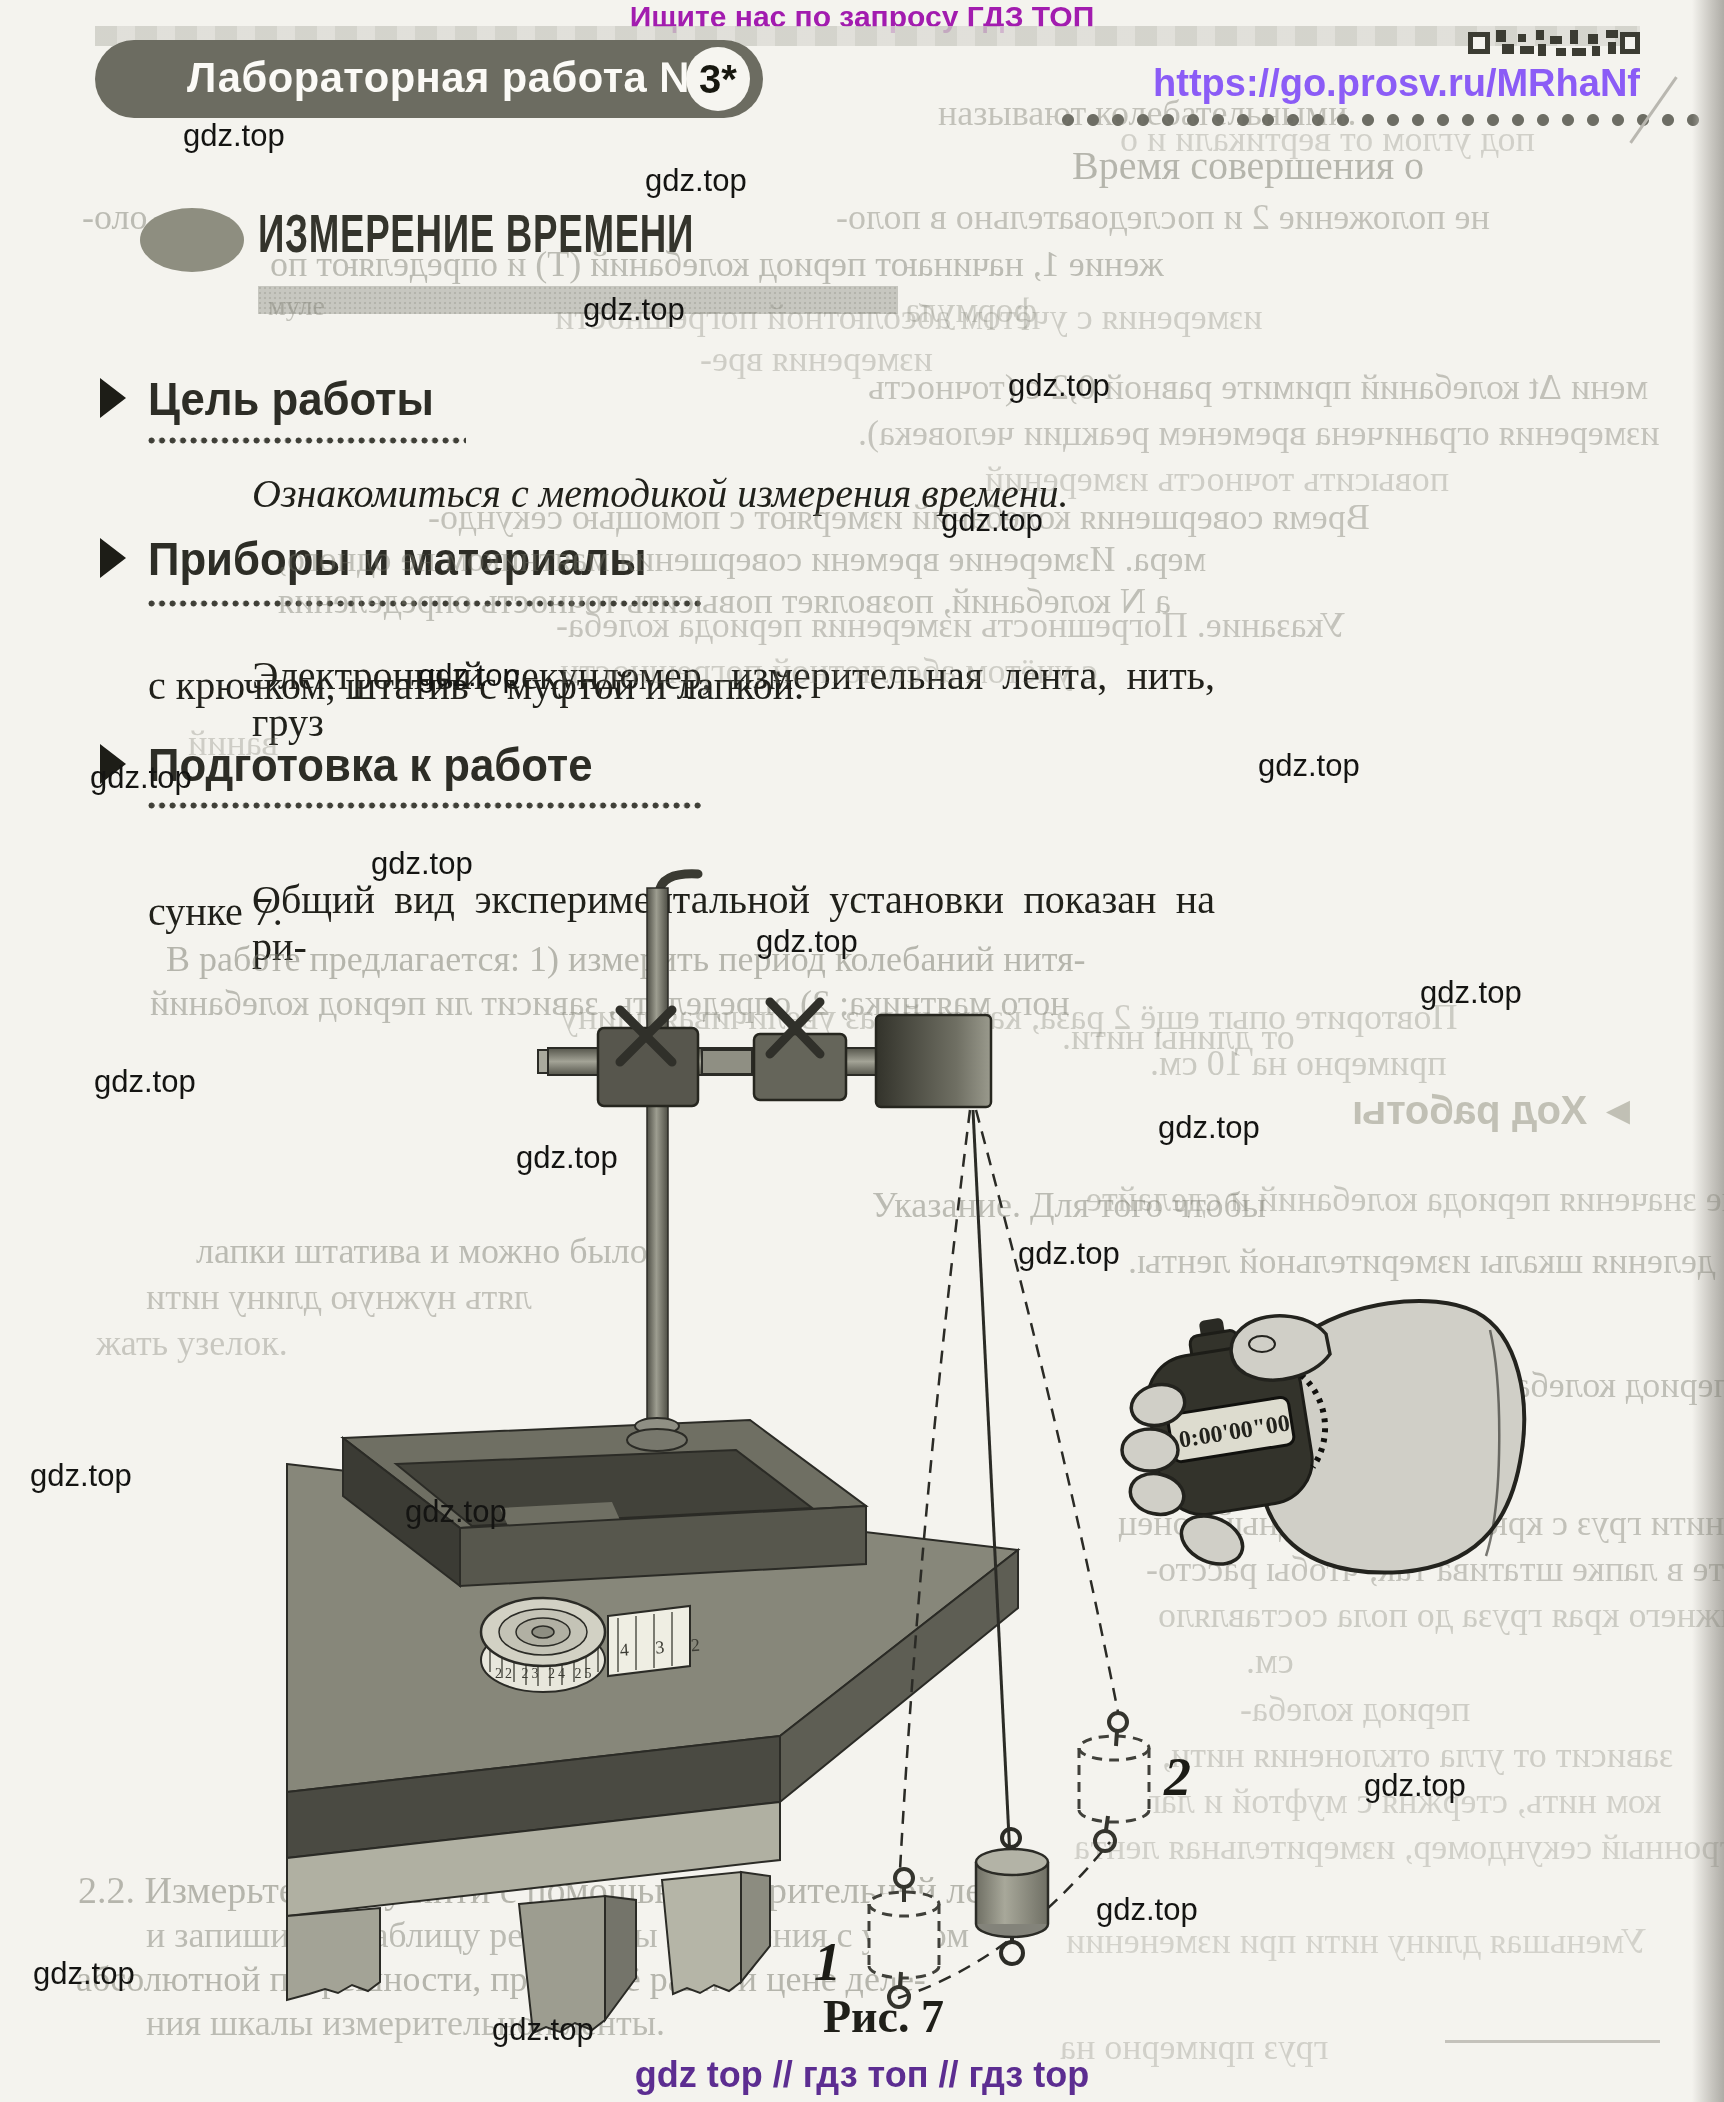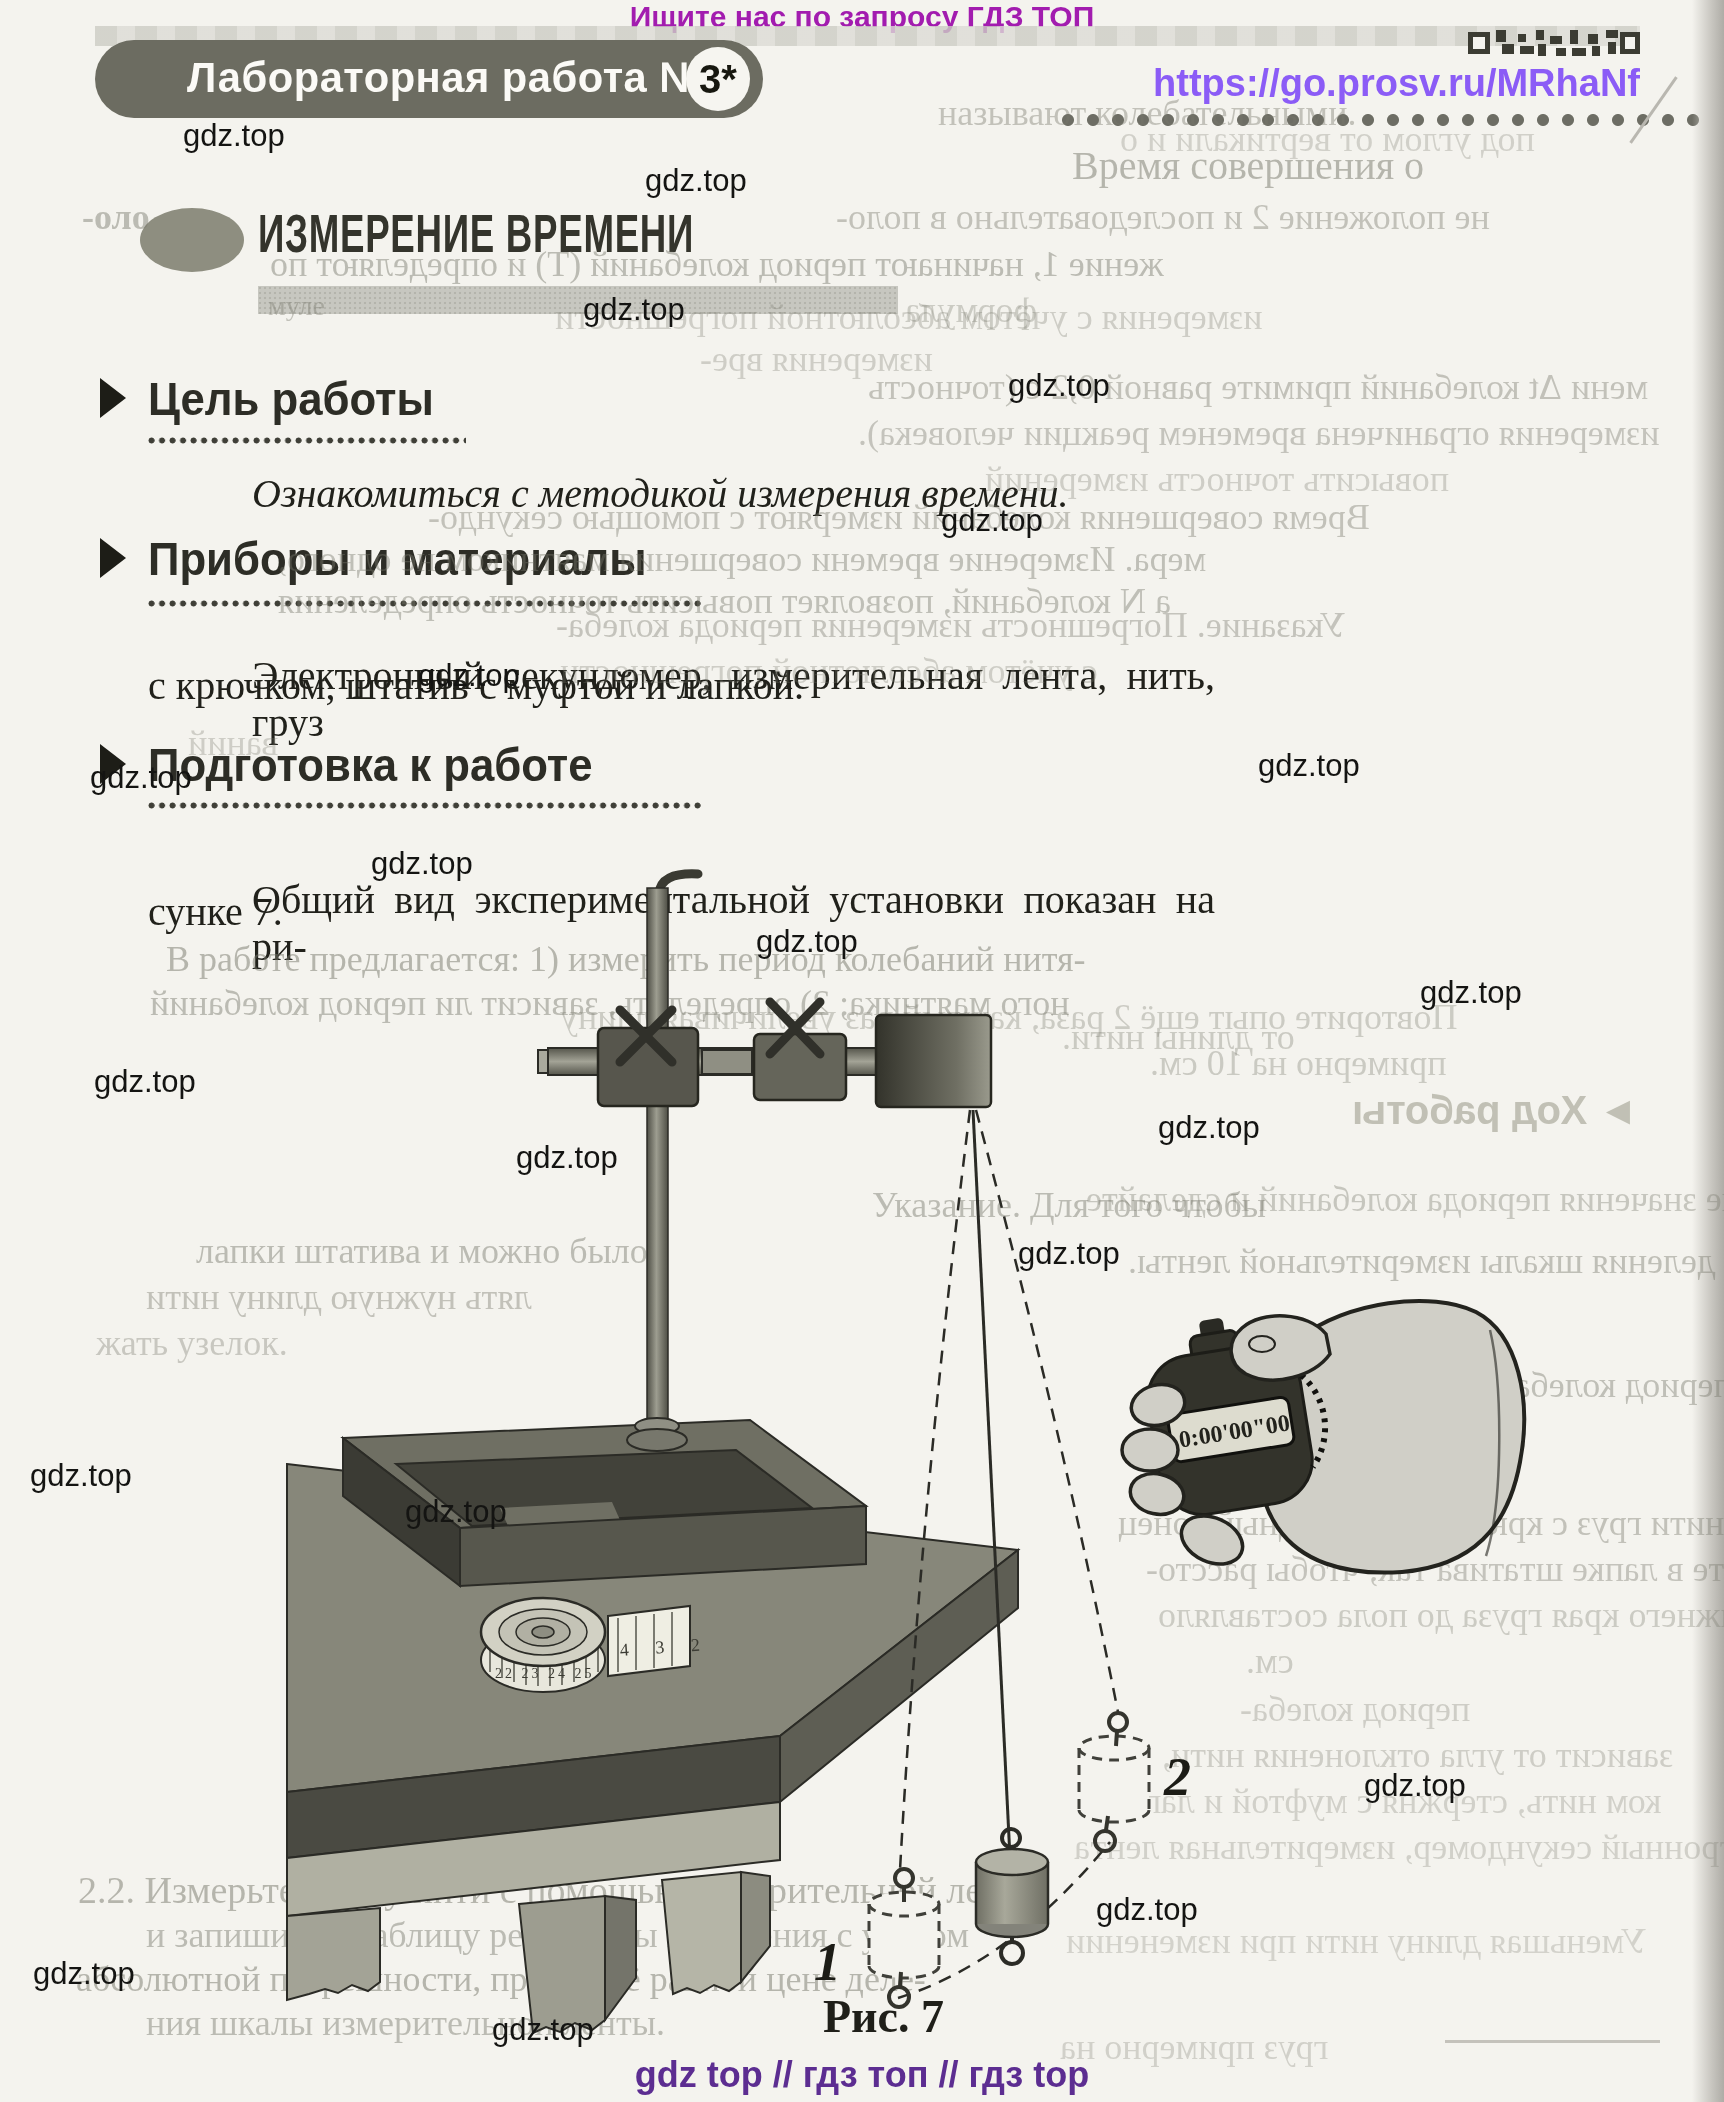--- a/index.html
+++ b/index.html
@@ -46,21 +46,21 @@
   .blankline{left:1445px;top:2040px;width:215px;height:3px;background:#c4c2bb;}
   svg text{font-family:"Liberation Serif",serif;}
 </style>
 </head>
 <body>
 
 <div id="ghost-layer">
     <div class="ghost" style="left: 938px; top: 92px; font-size: 36px; opacity: 0.4;">называют колебательными.</div>
     <div class="ghost" style="left: 1072px; top: 142px; font-size: 40px; opacity: 0.5;">Время совершения о</div>
     <div class="ghost m" style="left: 1120px; top: 118px; font-size: 36px; opacity: 0.28;">под углом от вертикали и о</div>
-    <div class="ghost" style="left: 82px; top: 196px; font-size: 36px; opacity: 0.45; font-weight: bold;">-оло</div>
+    <div class="ghost" style="left: 82px; top: 196px; font-size: 36px; opacity: 0.45;">-оло</div>
     <div class="ghost m" style="left: 836px; top: 196px; font-size: 36px; opacity: 0.4;">не положение 2 и последовательно в поло-</div>
     <div class="ghost m" style="left: 270px; top: 243px; font-size: 36px; opacity: 0.45;">жение 1, начинают период колебаний (Т) и определяют по</div>
     <div class="ghost" style="left: 268px; top: 290px; font-size: 28px; opacity: 0.4;">муле</div>
     <div class="ghost m" style="left: 905px; top: 289px; font-size: 36px; opacity: 0.32;">формула</div>
     <div class="ghost m" style="left: 555px; top: 296px; font-size: 36px; opacity: 0.3;">измерения с учётом абсолютной погрешности</div>
     <div class="ghost m" style="left: 700px; top: 338px; font-size: 36px; opacity: 0.3;">измерения вре-</div>
     <div class="ghost m" style="left: 868px; top: 366px; font-size: 36px; opacity: 0.4;">мени Δt колебаний примите равной 0,2 с (точность</div>
     <div class="ghost m" style="left: 858px; top: 412px; font-size: 36px; opacity: 0.38;">измерения ограничена временем реакции человека).</div>
     <div class="ghost m" style="left: 985px; top: 458px; font-size: 36px; opacity: 0.3;">повысить точность измерений</div>
     <div class="ghost m" style="left: 428px; top: 496px; font-size: 36px; opacity: 0.4;">Время совершения колебаний измеряют с помощью секундо-</div>

